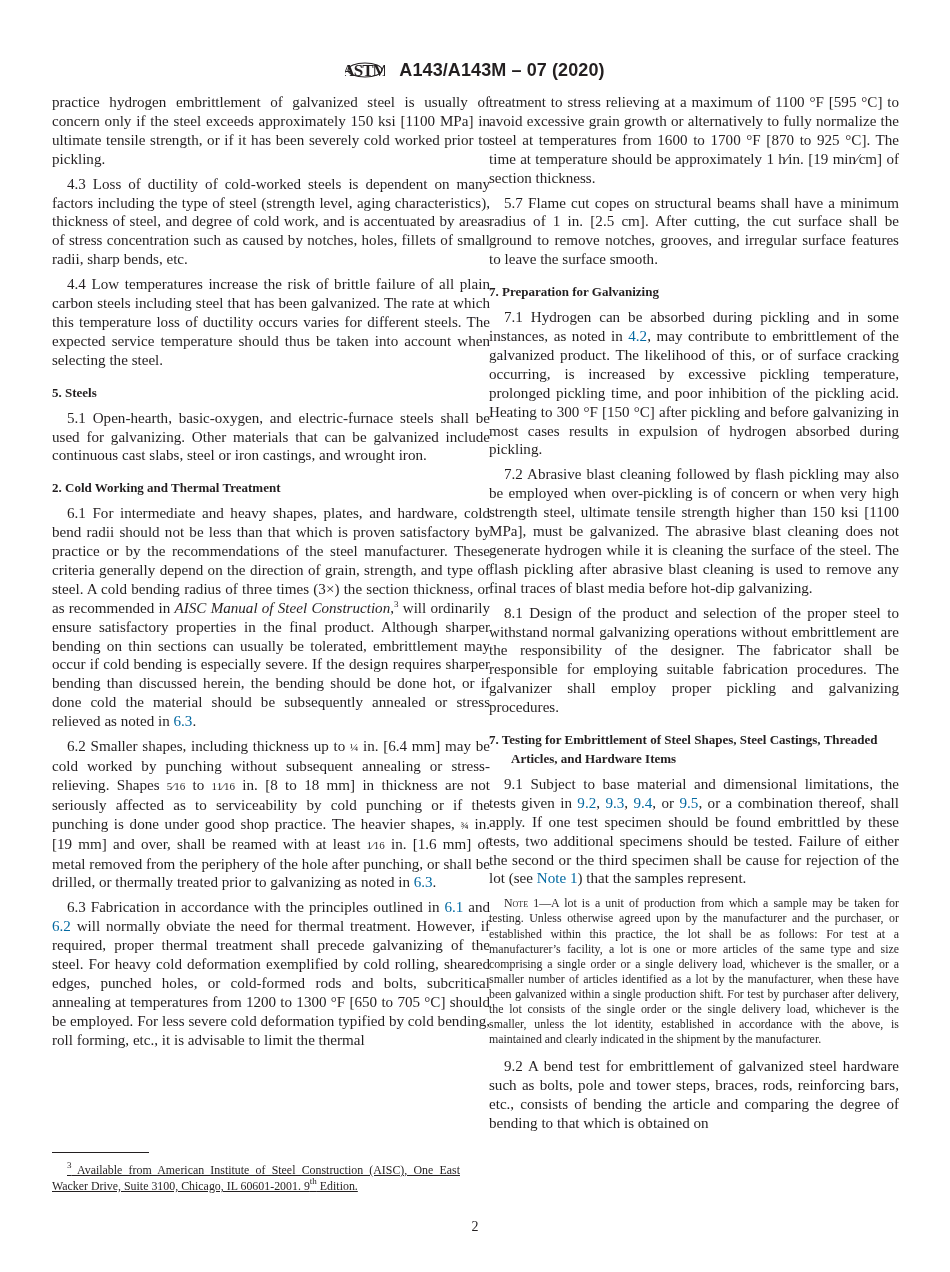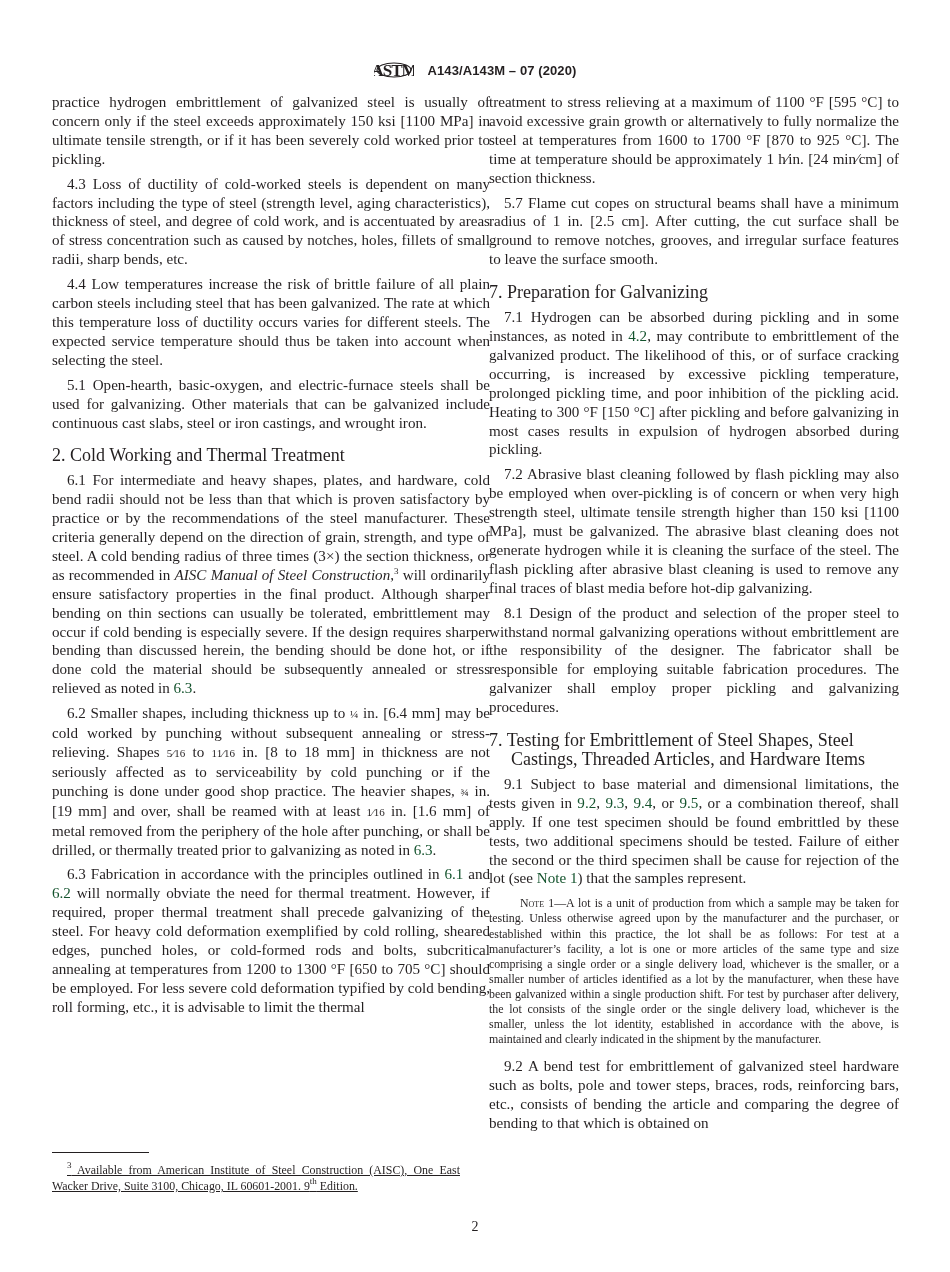--- a/index.html
+++ b/index.html
@@ -8,42 +8,42 @@
     font-family: "Liberation Serif", "DejaVu Serif", serif;
     color: #231f20;
   }
   .header {
     position: absolute; top: 56px; left: 0; width: 950px; height: 28px;
     display: flex; justify-content: center; align-items: center; gap: 14px;
   }
   .logo { width: 40px; height: 26px; display: inline-block; }
   .doc-title {
     font-family: "Liberation Sans", "DejaVu Sans", sans-serif;
-    font-weight: bold; font-size: 13px; letter-spacing: 0.1px;
+    font-weight: bold; font-size: 18px; letter-spacing: 0.1px;
   }
   .col { position: absolute; top: 93px; width: 438px; }
   .col.left { left: 52px; }
   .col.right { left: 489px; width: 410px; }
   p.para {
     margin: 0 0 6px 0; font-size: 15.1px; line-height: 18.9px;
     text-align: justify; text-indent: 15px; hyphens: none;
   }
   p.para.cont { text-indent: 0; }
   h3.sec {
-    margin: 14px 0 6px 0; font-size: 18px; line-height: 18.9px; font-weight: normal;
+    margin: 14px 0 6px 0; font-size: 13px; line-height: 18.9px; font-weight: bold;
   }
   h3.sec.hang { padding-left: 22px; text-indent: -22px; }
-  .link { color: #14532d; }
+  .link { color: #0369a1; }
   sup { font-size: 9px; line-height: 0; vertical-align: 6px; }
   .frac { font-size: 11px; }
   .note {
     margin: 8px 0 10px 0; font-size: 11.9px; line-height: 15.1px;
     text-align: justify; text-indent: 15px;
   }
-  .note .smallcaps { font-variant: small-caps; margin-left: 16px; }
+  .note .smallcaps { font-variant: small-caps; }
   .fn-rule {
     position: absolute; left: 52px; top: 1152px; width: 97px; height: 1px; background: #231f20;
   }
   .footnote {
     position: absolute; left: 52px; top: 1162px; width: 408px;
     font-size: 11.9px; line-height: 16px; text-align: justify; text-indent: 15px; text-decoration: underline;
   }
   .page-num {
     position: absolute; top: 1219px; left: 0; width: 950px; text-align: center; font-size: 14px;
   }
@@ -56,32 +56,33 @@
     <ellipse cx="20" cy="13" rx="17" ry="7" fill="none" stroke="#231f20" stroke-width="1.2"></ellipse>
     <text x="20" y="19" text-anchor="middle" font-family="Liberation Serif, serif" font-weight="bold" font-size="17" fill="#231f20" letter-spacing="-1">ASTM</text>
   </svg>
   <span class="doc-title">A143/A143M – 07 (2020)</span>
 </div>
 
 <div class="col left">
   <p class="para cont">practice hydrogen embrittlement of galvanized steel is usually of concern only if the steel exceeds approximately 150 ksi [1100 MPa] in ultimate tensile strength, or if it has been severely cold worked prior to pickling.</p>
   <p class="para">4.3 Loss of ductility of cold-worked steels is dependent on many factors including the type of steel (strength level, aging characteristics), thickness of steel, and degree of cold work, and is accentuated by areas of stress concentration such as caused by notches, holes, fillets of small radii, sharp bends, etc.</p>
   <p class="para">4.4 Low temperatures increase the risk of brittle failure of all plain carbon steels including steel that has been galvanized. The rate at which this temperature loss of ductility occurs varies for different steels. The expected service temperature should thus be taken into account when selecting the steel.</p>
+  <h3 class="sec">5. Steels</h3>
   <p class="para">5.1 Open-hearth, basic-oxygen, and electric-furnace steels shall be used for galvanizing. Other materials that can be galvanized include continuous cast slabs, steel or iron castings, and wrought iron.</p>
   <h3 class="sec">2. Cold Working and Thermal Treatment</h3>
   <p class="para"><span>6.1 For intermediate and heavy shapes, plates, and hardware, cold bend radii should not be less than that which is proven satisfactory by practice or by the recommendations of the steel manufacturer. These criteria generally depend on the direction of grain, strength, and type of steel. A cold bending radius of three times (3×) the section thickness, or as recommended in </span><i>AISC Manual of Steel Construction</i><span>,</span><sup>3</sup><span> will ordinarily ensure satisfactory properties in the final product. Although sharper bending on thin sections can usually be tolerated, embrittlement may occur if cold bending is especially severe. If the design requires sharper bending than discussed herein, the bending should be done hot, or if done cold the material should be subsequently annealed or stress relieved as noted in </span><span class="link">6.3</span><span>.</span></p>
   <p class="para"><span>6.2 Smaller shapes, including thickness up to </span><span class="frac">¼</span><span> in. [6.4 mm] may be cold worked by punching without subsequent annealing or stress-relieving. Shapes </span><span class="frac">5⁄16</span><span> to </span><span class="frac">11⁄16</span><span> in. [8 to 18 mm] in thickness are not seriously affected as to serviceability by cold punching or if the punching is done under good shop practice. The heavier shapes, </span><span class="frac">¾</span><span> in. [19 mm] and over, shall be reamed with at least </span><span class="frac">1⁄16</span><span> in. [1.6 mm] of metal removed from the periphery of the hole after punching, or shall be drilled, or thermally treated prior to galvanizing as noted in </span><span class="link">6.3</span><span>.</span></p>
   <p class="para"><span>6.3 Fabrication in accordance with the principles outlined in </span><span class="link">6.1</span><span> and </span><span class="link">6.2</span><span> will normally obviate the need for thermal treatment. However, if required, proper thermal treatment shall precede galvanizing of the steel. For heavy cold deformation exemplified by cold rolling, sheared edges, punched holes, or cold-formed rods and bolts, subcritical annealing at temperatures from 1200 to 1300 °F [650 to 705 °C] should be employed. For less severe cold deformation typified by cold bending, roll forming, etc., it is advisable to limit the thermal</span></p>
 </div>
 
 <div class="fn-rule"></div>
 <div class="footnote"><sup>3</sup><span> Available from American Institute of Steel Construction (AISC), One East Wacker Drive, Suite 3100, Chicago, IL 60601-2001. 9</span><sup>th</sup><span> Edition.</span></div>
 
 <div class="col right">
-  <p class="para cont">treatment to stress relieving at a maximum of 1100 °F [595 °C] to avoid excessive grain growth or alternatively to fully normalize the steel at temperatures from 1600 to 1700 °F [870 to 925 °C]. The time at temperature should be approximately 1 h⁄in. [24 min⁄cm] of section thickness.</p>
+  <p class="para cont">treatment to stress relieving at a maximum of 1100 °F [595 °C] to avoid excessive grain growth or alternatively to fully normalize the steel at temperatures from 1600 to 1700 °F [870 to 925 °C]. The time at temperature should be approximately 1 h⁄in. [19 min⁄cm] of section thickness.</p>
   <p class="para">5.7 Flame cut copes on structural beams shall have a minimum radius of 1 in. [2.5 cm]. After cutting, the cut surface shall be ground to remove notches, grooves, and irregular surface features to leave the surface smooth.</p>
   <h3 class="sec">7. Preparation for Galvanizing</h3>
   <p class="para"><span>7.1 Hydrogen can be absorbed during pickling and in some instances, as noted in </span><span class="link">4.2</span><span>, may contribute to embrittlement of the galvanized product. The likelihood of this, or of surface cracking occurring, is increased by excessive pickling temperature, prolonged pickling time, and poor inhibition of the pickling acid. Heating to 300 °F [150 °C] after pickling and before galvanizing in most cases results in expulsion of hydrogen absorbed during pickling.</span></p>
   <p class="para">7.2 Abrasive blast cleaning followed by flash pickling may also be employed when over-pickling is of concern or when very high strength steel, ultimate tensile strength higher than 150 ksi [1100 MPa], must be galvanized. The abrasive blast cleaning does not generate hydrogen while it is cleaning the surface of the steel. The flash pickling after abrasive blast cleaning is used to remove any final traces of blast media before hot-dip galvanizing.</p>
   <p class="para">8.1 Design of the product and selection of the proper steel to withstand normal galvanizing operations without embrittlement are the responsibility of the designer. The fabricator shall be responsible for employing suitable fabrication procedures. The galvanizer shall employ proper pickling and galvanizing procedures.</p>
   <h3 class="sec hang">7. Testing for Embrittlement of Steel Shapes, Steel Castings, Threaded Articles, and Hardware Items</h3>
   <p class="para"><span>9.1 Subject to base material and dimensional limitations, the tests given in </span><span class="link">9.2</span><span>, </span><span class="link">9.3</span><span>, </span><span class="link">9.4</span><span>, or </span><span class="link">9.5</span><span>, or a combination thereof, shall apply. If one test specimen should be found embrittled by these tests, two additional specimens should be tested. Failure of either the second or the third specimen shall be cause for rejection of the lot (see </span><span class="link">Note 1</span><span>) that the samples represent.</span></p>
   <p class="note"><span class="smallcaps">Note</span><span> 1—A lot is a unit of production from which a sample may be taken for testing. Unless otherwise agreed upon by the manufacturer and the purchaser, or established within this practice, the lot shall be as follows: For test at a manufacturer’s facility, a lot is one or more articles of the same type and size comprising a single order or a single delivery load, whichever is the smaller, or a smaller number of articles identified as a lot by the manufacturer, when these have been galvanized within a single production shift. For test by purchaser after delivery, the lot consists of the single order or the single delivery load, whichever is the smaller, unless the lot identity, established in accordance with the above, is maintained and clearly indicated in the shipment by the manufacturer.</span></p>
   <p class="para">9.2 A bend test for embrittlement of galvanized steel hardware such as bolts, pole and tower steps, braces, rods, reinforcing bars, etc., consists of bending the article and comparing the degree of bending to that which is obtained on</p>
 </div>

